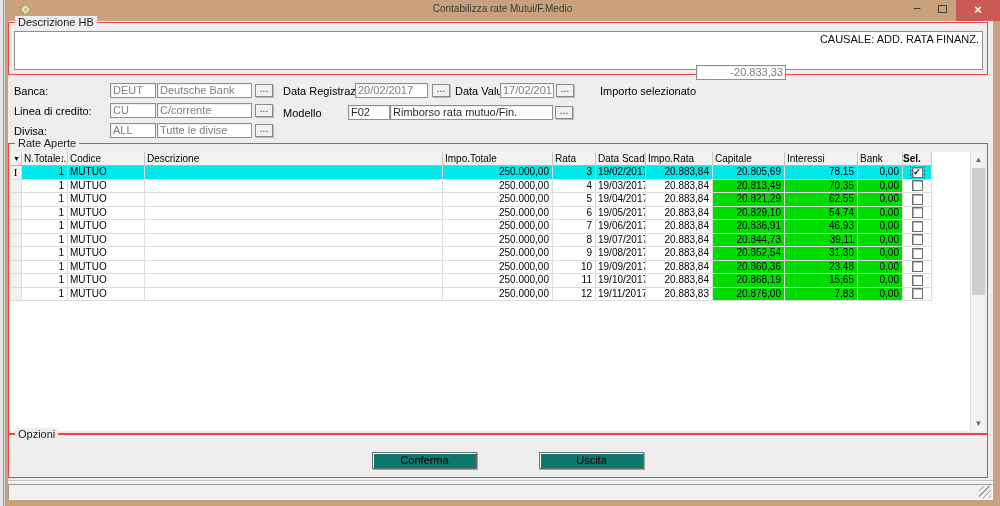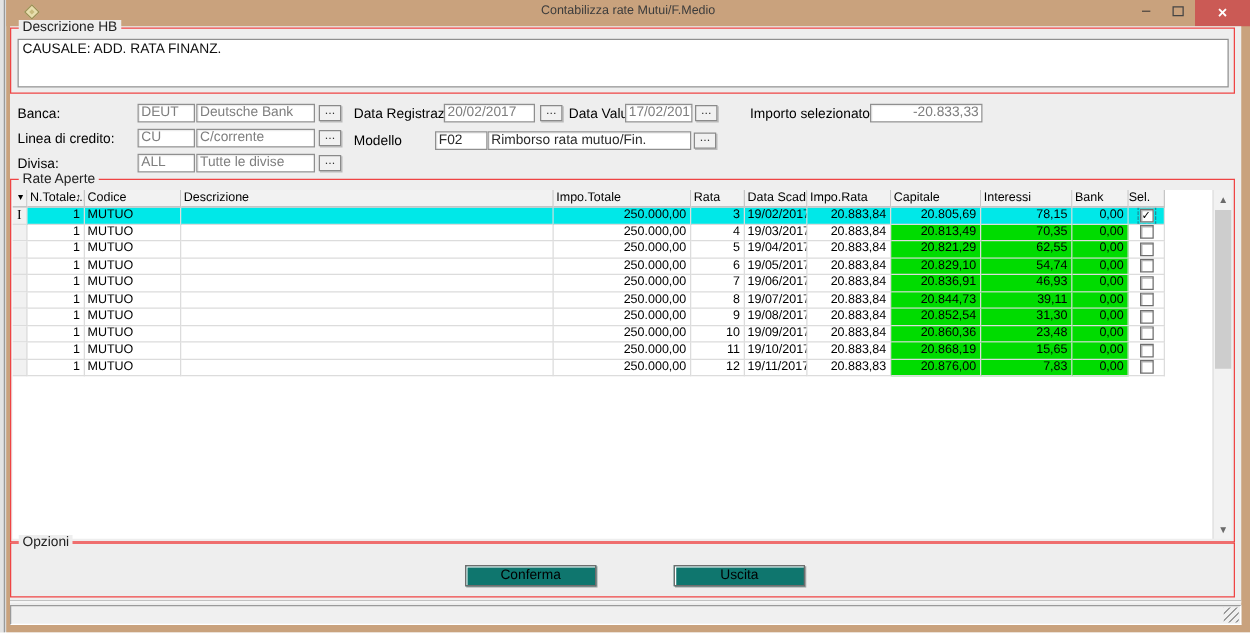--- a/index.html
+++ b/index.html
@@ -15,50 +15,50 @@
   .winbtns { position:absolute; right:0; top:0; height:21px; display:flex; align-items:stretch; }
   .btn-min { width:26px; text-align:center; font-size:12px; color:#333; line-height:16px; }
   .btn-max { width:26px; position:relative; }
   .btn-max span { position:absolute; left:8px; top:5px; width:9px; height:8px; border:1px solid #444; }
   .btn-close { width:44px; background:var(--close_red,#cb5a55); color:#fff; text-align:center; font-size:13px; line-height:19px; font-weight:bold; }
   .client { position:absolute; left:3px; top:21px; width:985px; height:479px; background:#eeeeee; }
 
   .groupbox { position:absolute; border:1px solid #ef4444; }
   .grouplabel { position:absolute; top:-7px; left:6px; background:#eeeeee; padding:0 3px; font-size:11px; color:#222; }
   .gb-desc { left:0; top:1px; width:980px; height:53px; }
-  .desc-text { position:absolute; left:5px; top:8px; width:969px; height:39px; background:#fff; border:1px solid #8f8f8f; font-size:11px; padding:1px 3px; color:#111; }
+  .desc-text { position:absolute; left:5px; top:8px; width:969px; height:39px; background:#fff; border:1px solid #8f8f8f; font-size:11px; padding:1px 3px; color:#111;text-align:right; }
   .gb-rate { left:0; top:122px; width:980px; height:291px; }
   .gb-opz  { left:0; top:413px; width:980px; height:44px; }
 
   .f-label { position:absolute; font-size:11px; color:#000; white-space:nowrap; }
   .input { position:absolute; height:15px; background:#fff; border:1px solid #8f8f8f; font-size:11px; line-height:13px; padding:0 2px; color:#7e7e7e; white-space:nowrap; overflow:hidden; box-shadow:inset 1px 1px 0 rgba(0,0,0,0.07); }
   .input.dark { color:#2a2a2a; }
   .input.right { text-align:right; }
   .browse { position:absolute; width:18px; height:13px; background:#f1f1f1; border:1px solid #8a8a8a; box-shadow:1px 1px 0 #b9b9b9; font-size:10px; line-height:7px; text-align:center; color:#333; cursor:pointer; }
 
   .lbl-banca{left:6px;top:64px} .inp-banca-code{left:102px;top:62px;width:46px} .inp-banca-desc{left:149px;top:62px;width:95px} .btn-banca{left:247px;top:63px}
   .lbl-linea{left:6px;top:84px} .inp-linea-code{left:102px;top:82px;width:46px} .inp-linea-desc{left:149px;top:82px;width:95px} .btn-linea{left:247px;top:83px}
   .lbl-divisa{left:6px;top:104px} .inp-divisa-code{left:102px;top:102px;width:46px} .inp-divisa-desc{left:149px;top:102px;width:95px} .btn-divisa{left:247px;top:103px}
   .lbl-datareg{left:275px;top:64px} .inp-datareg{left:347px;top:62px;width:73px} .btn-datareg{left:424px;top:63px}
   .lbl-modello{left:275px;top:86px} .inp-modello-code{left:340px;top:84px;width:42px} .inp-modello-desc{left:382px;top:84px;width:163px} .btn-modello{left:547px;top:85px}
   .lbl-datavaluta{left:447px;top:64px} .inp-datavaluta{left:492px;top:62px;width:54px} .btn-datavaluta{left:548px;top:63px}
-  .lbl-importo{left:592px;top:64px} .inp-importo{left:688px;top:62px;width:90px}
+  .lbl-importo{left:592px;top:64px} .inp-importo{left:688px;top:44px;width:90px}
 
   .viewport { position:absolute; left:2px; top:131px; width:960px; height:279px; background:#fff; overflow:hidden; }
   .ghead { display:flex; height:14px; }
   .ghead .gcell { background:#f2f2f2; border-right:1px solid #c6c6c6; border-bottom:1px solid #b5b5b5; font-size:10px; line-height:13px; padding-left:2px; color:#000; white-space:nowrap; overflow:hidden; position:relative; }
   .grow { display:flex; height:13.5px; }
   .grow .gcell { border-right:1px solid #dcdcdc; border-bottom:1px solid #dcdcdc; font-size:10px; line-height:12px; padding-left:2px; color:#000; white-space:nowrap; overflow:hidden; display:flex; align-items:center; }
   .gcell.num { justify-content:flex-end; padding-right:3px; padding-left:0; }
   .gcell.green { background:var(--cell_green,#00dc00); }
   .grow.selected .gcell { background:var(--selection_cyan,#00e8e8); }
   .grow .gcell.c-sel2, .grow.selected .gcell.c-sel2 { background:#f1f1f1; justify-content:center; padding:0; }
   .c-sel2{width:12px} .c-n{width:46px} .c-codice{width:77px} .c-desc{width:298px} .c-tot{width:110px}
   .c-rata{width:43px} .c-scad{width:50px} .c-irata{width:67px} .c-cap{width:72px} .c-int{width:73px}
-  .c-spese{width:45px} .c-chk{width:29px; justify-content:center !important; padding:0 !important;}
+  .c-spese{width:45px} .c-chk{width:29px; justify-content:center !important; padding:0 !important;font-weight:bold;}
   .filter-glyph { font-size:7px; line-height:13px; display:block; text-align:center; }
   .sort-glyph { position:absolute; right:2px; top:0; font-size:9px; }
   .ibeam { font-family:"Liberation Serif", serif; font-size:11px; line-height:12px; }
   .cb { width:11px; height:11px; background:#fff; border:1px solid #6e6e6e; box-shadow:inset 1px 1px 0 #b5b5b5; font-size:9px; line-height:9px; text-align:center; color:#000; display:block; }
   .cb.focus { outline:1px dashed #1d8a9a; outline-offset:1px; }
 
   .vscroll { position:absolute; left:962px; top:131px; width:15px; height:279px; background:#f2f2f2; border-left:1px solid #e0e0e0; }
   .sb-up,.sb-down { position:absolute; left:0; width:15px; height:15px; color:#6b6b6b; font-size:8px; text-align:center; line-height:15px; }
   .sb-up{top:0} .sb-down{bottom:0}
   .sb-thumb { position:absolute; left:1px; top:16px; width:13px; height:127px; background:#cdcdcd; }

